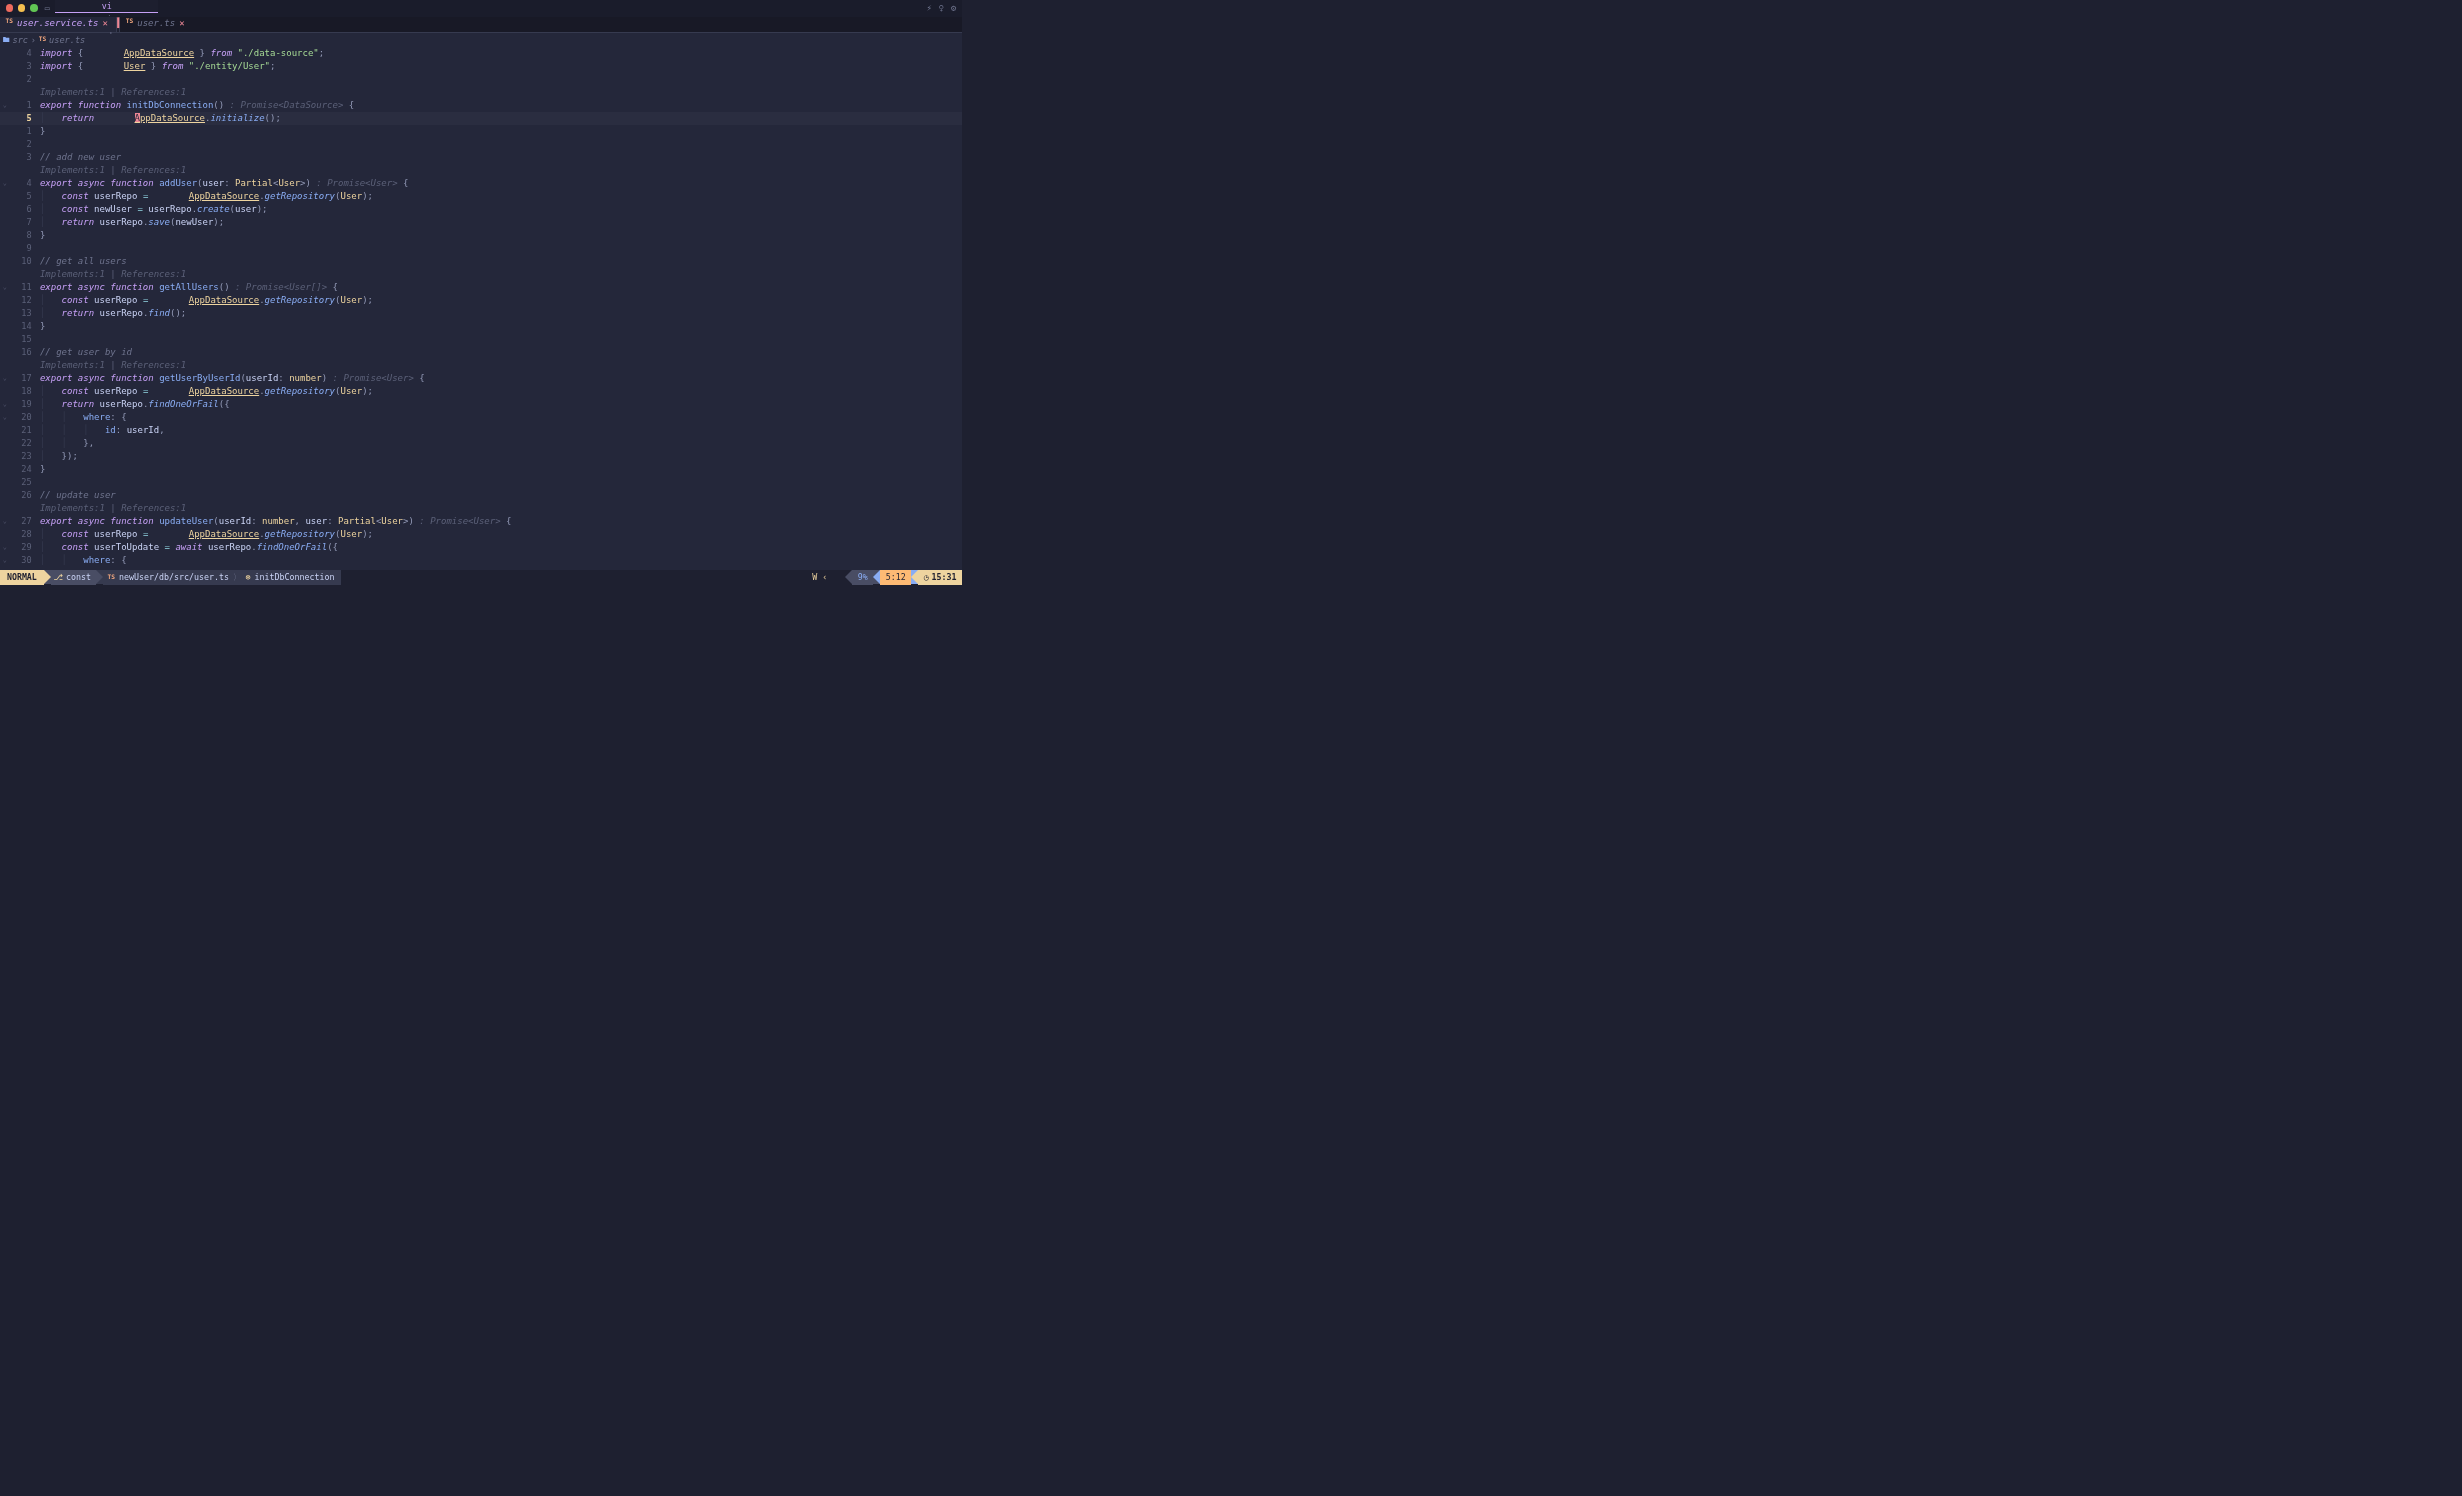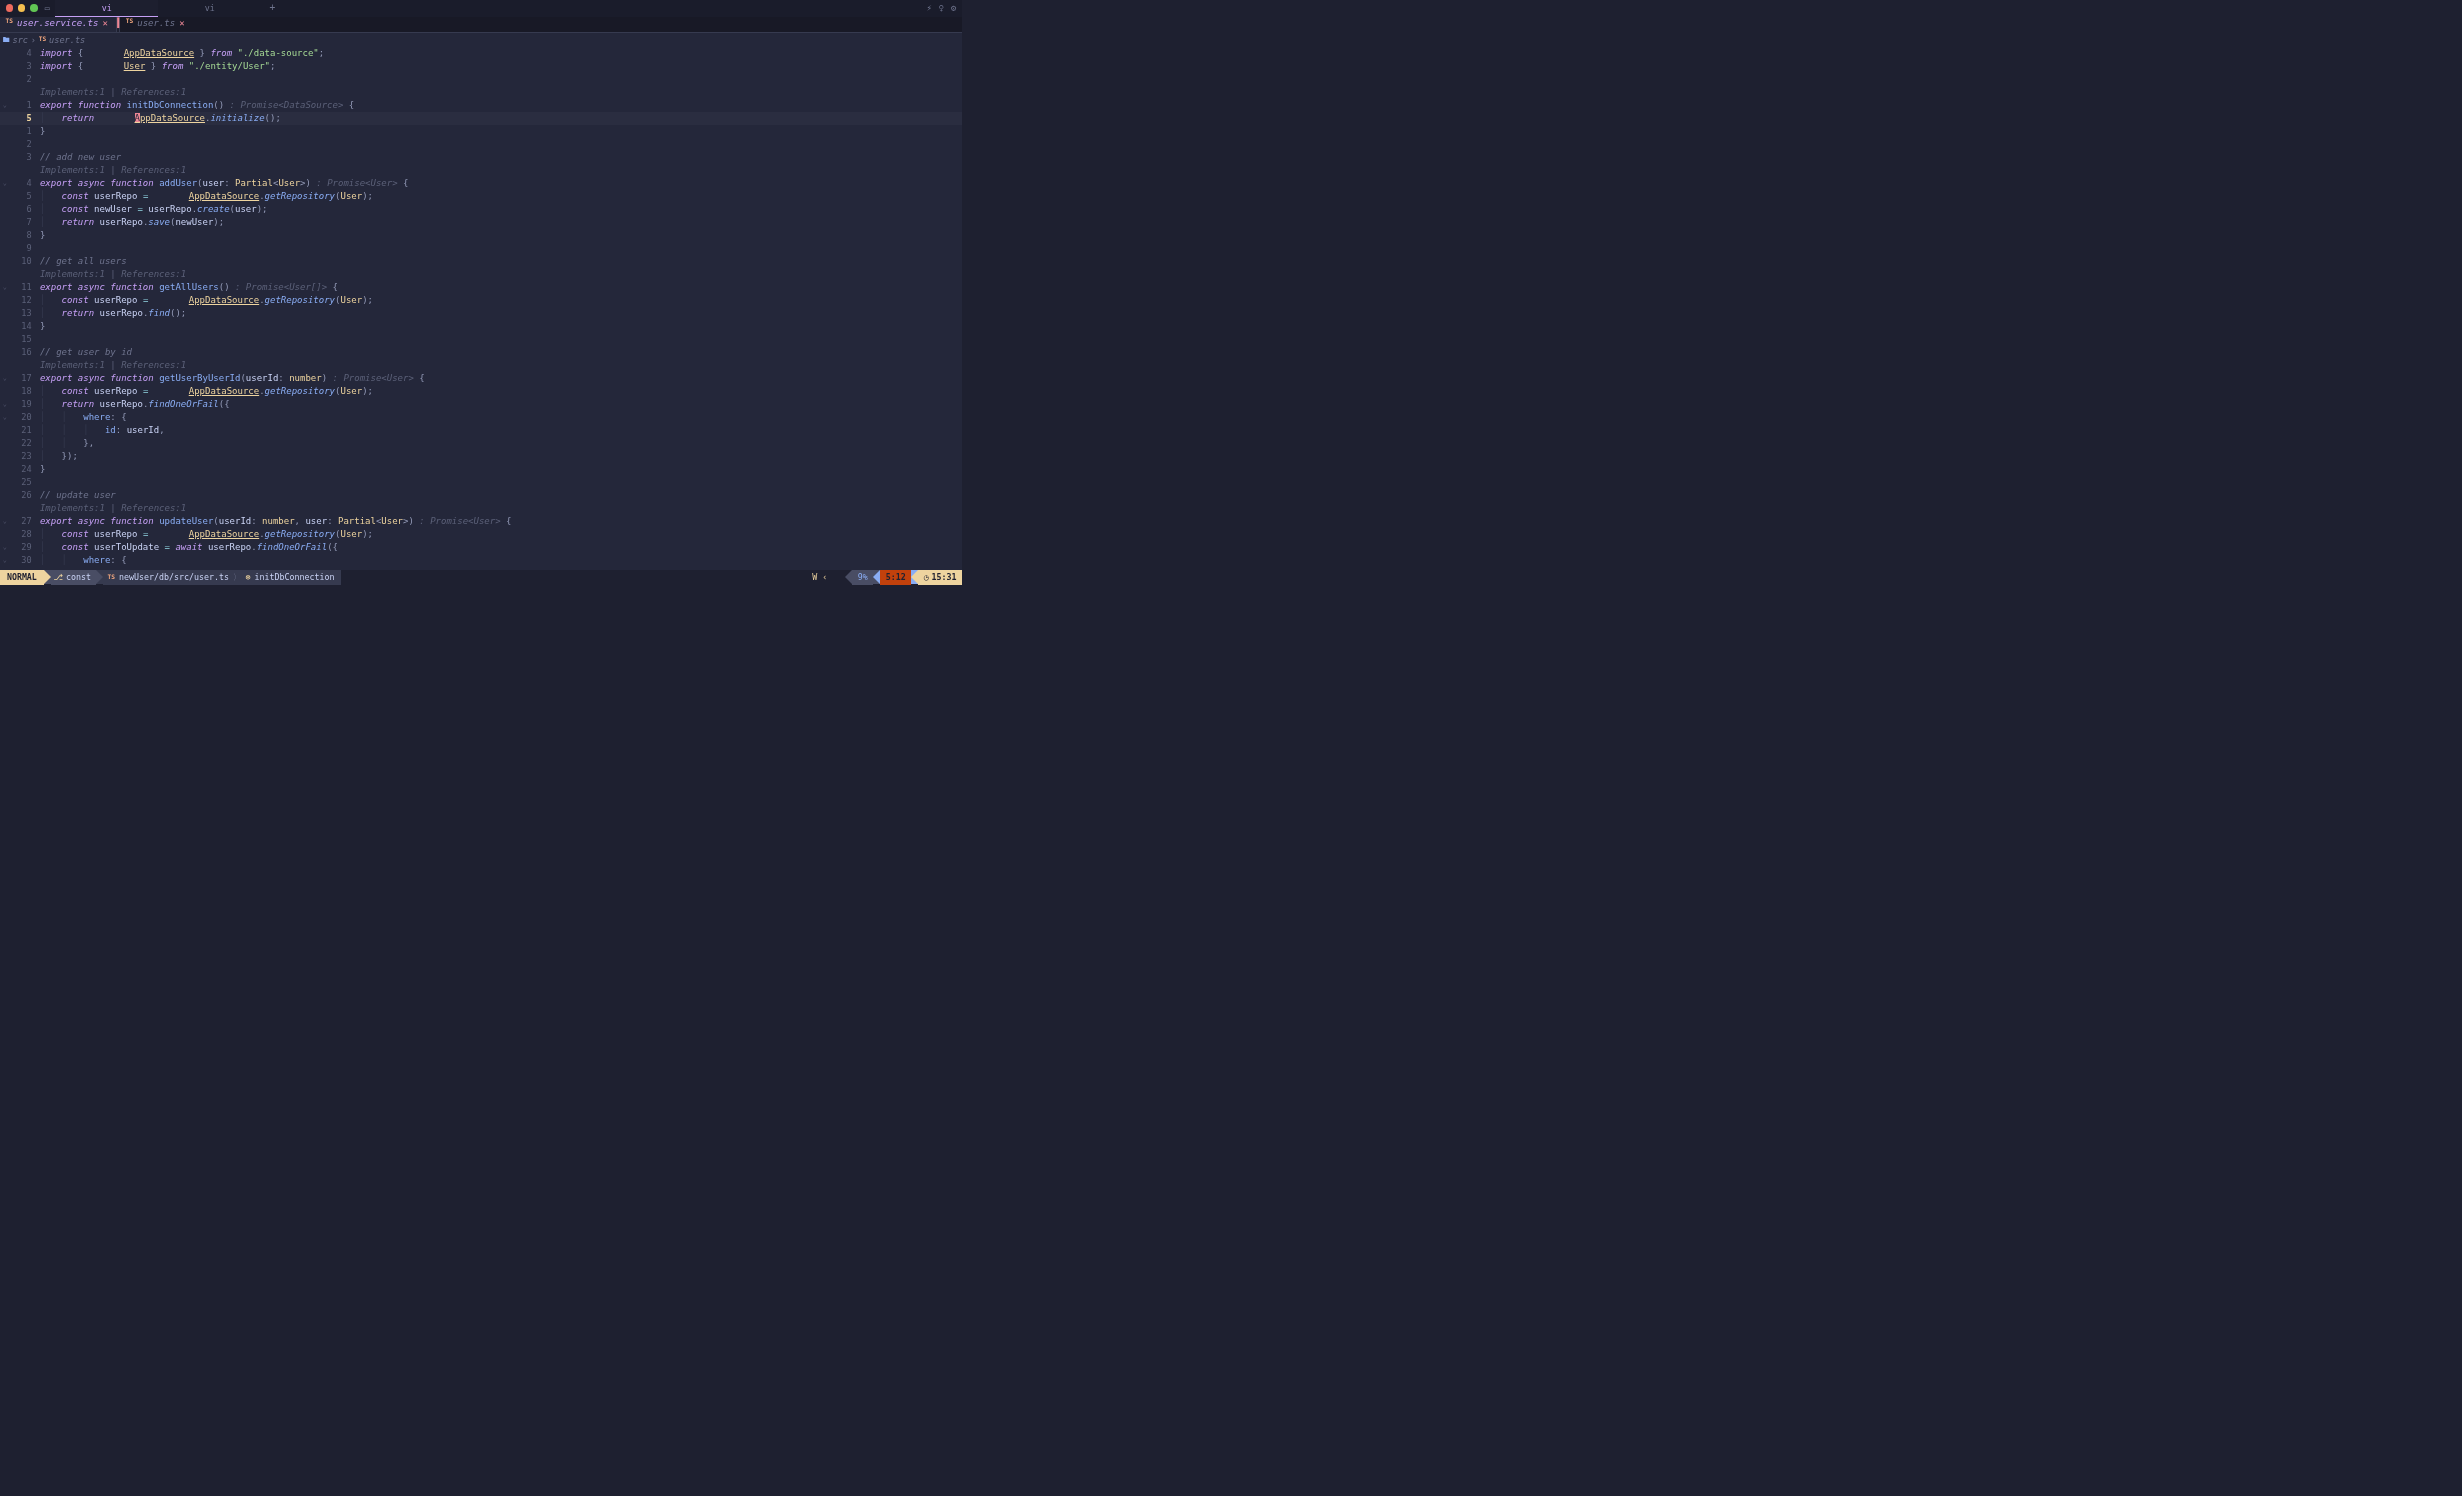--- a/index.html
+++ b/index.html
@@ -21,21 +21,21 @@
   display: flex;
   align-items: center;
   padding: 0 5.5px;
   position: relative;
 }
 .traffic-lights { display: flex; gap: 4.8px; margin-right: 6.9px;}
 .traffic-light { width: 7.6px; height: 7.6px; border-radius: 50%; }
 .tl-red { background: #ed6a5e; }
 .tl-yellow { background: #f4bf4f; }
 .tl-green { background: #61c554; }
-.term-tabs { display: flex; margin-left: 5.5px; height: 100%; align-items:center; }
+.term-tabs { display: flex; margin-left: 5.5px; height: 100%; align-items:center;flex-direction:column; }
 .term-tab {
   color: #6e738d;
   min-width: 103px;
   text-align: center;
   font-size: 8.3px;
   display:flex; align-items:center; justify-content:center; gap:4.1px;
   height:100%;
 }
 .term-tab.active { color: #c6a0f6; border-bottom:0.7px solid #c6a0f6; background:#20223388;}
 .new-tab-btn { color:#6e738d; margin-left:8.3px; font-size:9.6px; cursor:pointer;}
@@ -122,21 +122,21 @@
 .sl-git-bg{ background:#494d64; color:#cad3f5; height:100%; display:flex;align-items:center; padding:0 5.5px 0 2.8px; gap:2.8px;}
 .sl-git-bg .br-icon{ color:#eed49f;}
 .sl-path-bg{ background:#363a4f; color:#cad3f5; height:100%; display:flex; align-items:center; padding:0 6.9px 0 4.1px; gap:4.1px;}
 .sl-path-sep{ color:#6e738d;}
 .sl-func{ color:#cad3f5;}
 .sl-spacer{ flex:1; background:#1e2030;}
 .sl-right{ display:flex; align-items:center; height:100%;}
 .sl-diag{ color:#eed49f; background:#1e2030; padding:0 4.1px;}
 .sl-os{ width:13.8px; text-align:center; color:#a6da95;}
 .sl-percent-bg{ background:#494d64; color:#8aadf4; height:100%; display:flex;align-items:center;padding:0 5.5px;}
-.sl-pos-bg{ background:#c2410c; color:#1e2030; font-weight:bold; height:100%; display:flex;align-items:center;padding:0 5.5px;}
+.sl-pos-bg{ background:#fdba74; color:#1e2030; font-weight:normal; height:100%; display:flex;align-items:center;padding:0 5.5px;}
 .sl-time-bg{ background:#eed49f; color:#1e2030; font-weight:bold; height:100%; display:flex;align-items:center;padding:0 5.5px; gap:2.8px;}
 
 .tri-r { border-left-width:7.6px; border-left-style:solid;}
 .tri-l { border-right-width:7.6px; border-right-style:solid;}
 </style>
 </head>
 <body>
 
 <div class="os-titlebar">
   <div class="traffic-lights">

